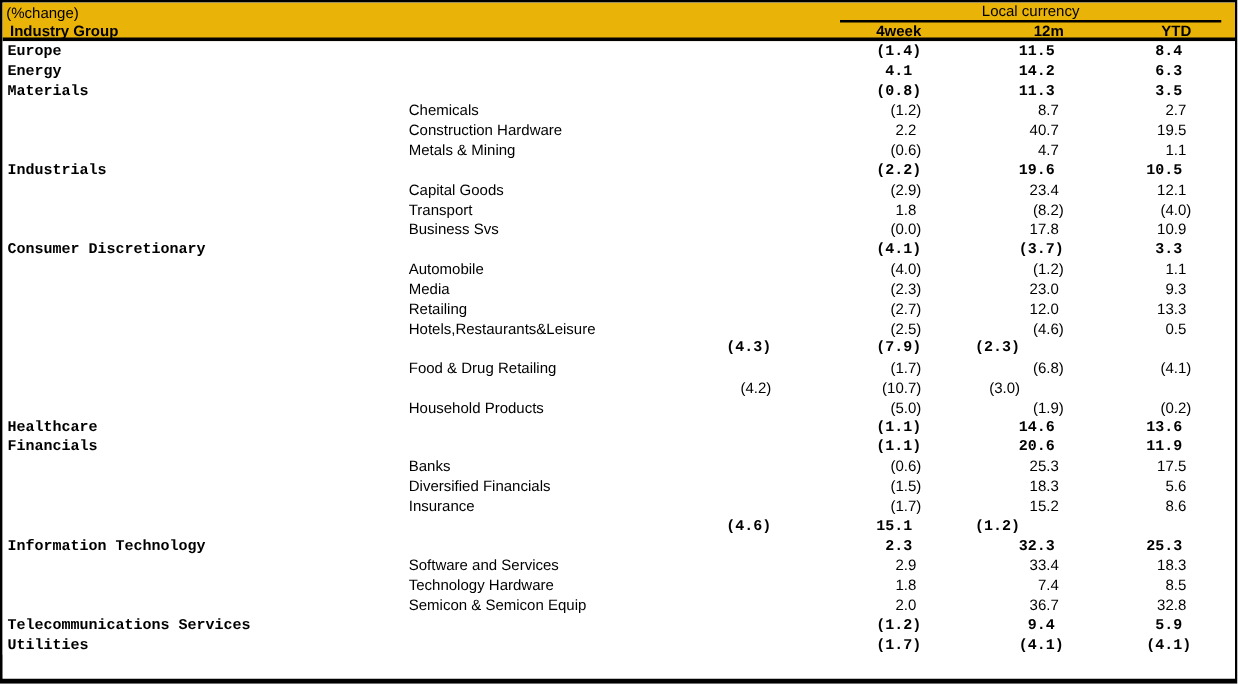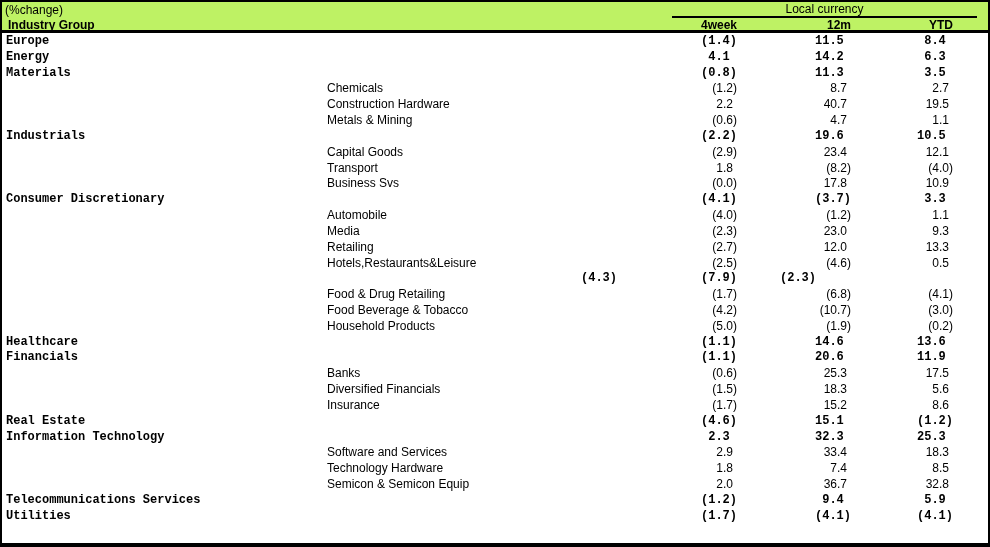--- a/index.html
+++ b/index.html
@@ -13,21 +13,21 @@
     background: #ffffff;
     border: 2px solid #000000;
     border-bottom-width: 4px;
     font-family: "Liberation Sans", sans-serif;
     font-size: 12px;
     color: #000000;
     overflow: hidden;
   }
 
   
-  .thead { background: #bef264; }
+  .thead { background: #eab308; }
 
   .hrow1 {
     display: grid;
     grid-template-columns: 670px 305px 1fr;
     height: 16px;
   }
   .change-label {
     padding-left: 3px;
     line-height: 16px;
     white-space: nowrap;
@@ -186,21 +186,20 @@
         <div class="cell num-cell c2"><span>(7.9)</span></div>
         <div class="cell num-cell c3"><span>(2.3)</span></div>
       </div>
       <div class="row sub">
         <div class="cell label-cell">Food &amp; Drug Retailing</div>
         <div class="cell num-cell c1"><span>(1.7)</span></div>
         <div class="cell num-cell c2"><span>(6.8)</span></div>
         <div class="cell num-cell c3"><span>(4.1)</span></div>
       </div>
       <div class="row sub">
-        <div class="cell label-cell">Food Beverage &amp; Tobacco</div>
         <div class="cell num-cell c1"><span>(4.2)</span></div>
         <div class="cell num-cell c2"><span>(10.7)</span></div>
         <div class="cell num-cell c3"><span>(3.0)</span></div>
       </div>
       <div class="row sub">
         <div class="cell label-cell">Household Products</div>
         <div class="cell num-cell c1"><span>(5.0)</span></div>
         <div class="cell num-cell c2"><span>(1.9)</span></div>
         <div class="cell num-cell c3"><span>(0.2)</span></div>
       </div>
@@ -228,21 +227,20 @@
         <div class="cell num-cell c2"><span>18.3</span><span class="paren-pad">)</span></div>
         <div class="cell num-cell c3"><span>5.6</span><span class="paren-pad">)</span></div>
       </div>
       <div class="row sub">
         <div class="cell label-cell">Insurance</div>
         <div class="cell num-cell c1"><span>(1.7)</span></div>
         <div class="cell num-cell c2"><span>15.2</span><span class="paren-pad">)</span></div>
         <div class="cell num-cell c3"><span>8.6</span><span class="paren-pad">)</span></div>
       </div>
       <div class="row group">
-        <div class="cell label-cell">Real Estate</div>
         <div class="cell num-cell c1"><span>(4.6)</span></div>
         <div class="cell num-cell c2"><span>15.1</span><span class="paren-pad">)</span></div>
         <div class="cell num-cell c3"><span>(1.2)</span></div>
       </div>
       <div class="row group">
         <div class="cell label-cell">Information Technology</div>
         <div class="cell num-cell c1"><span>2.3</span><span class="paren-pad">)</span></div>
         <div class="cell num-cell c2"><span>32.3</span><span class="paren-pad">)</span></div>
         <div class="cell num-cell c3"><span>25.3</span><span class="paren-pad">)</span></div>
       </div>

